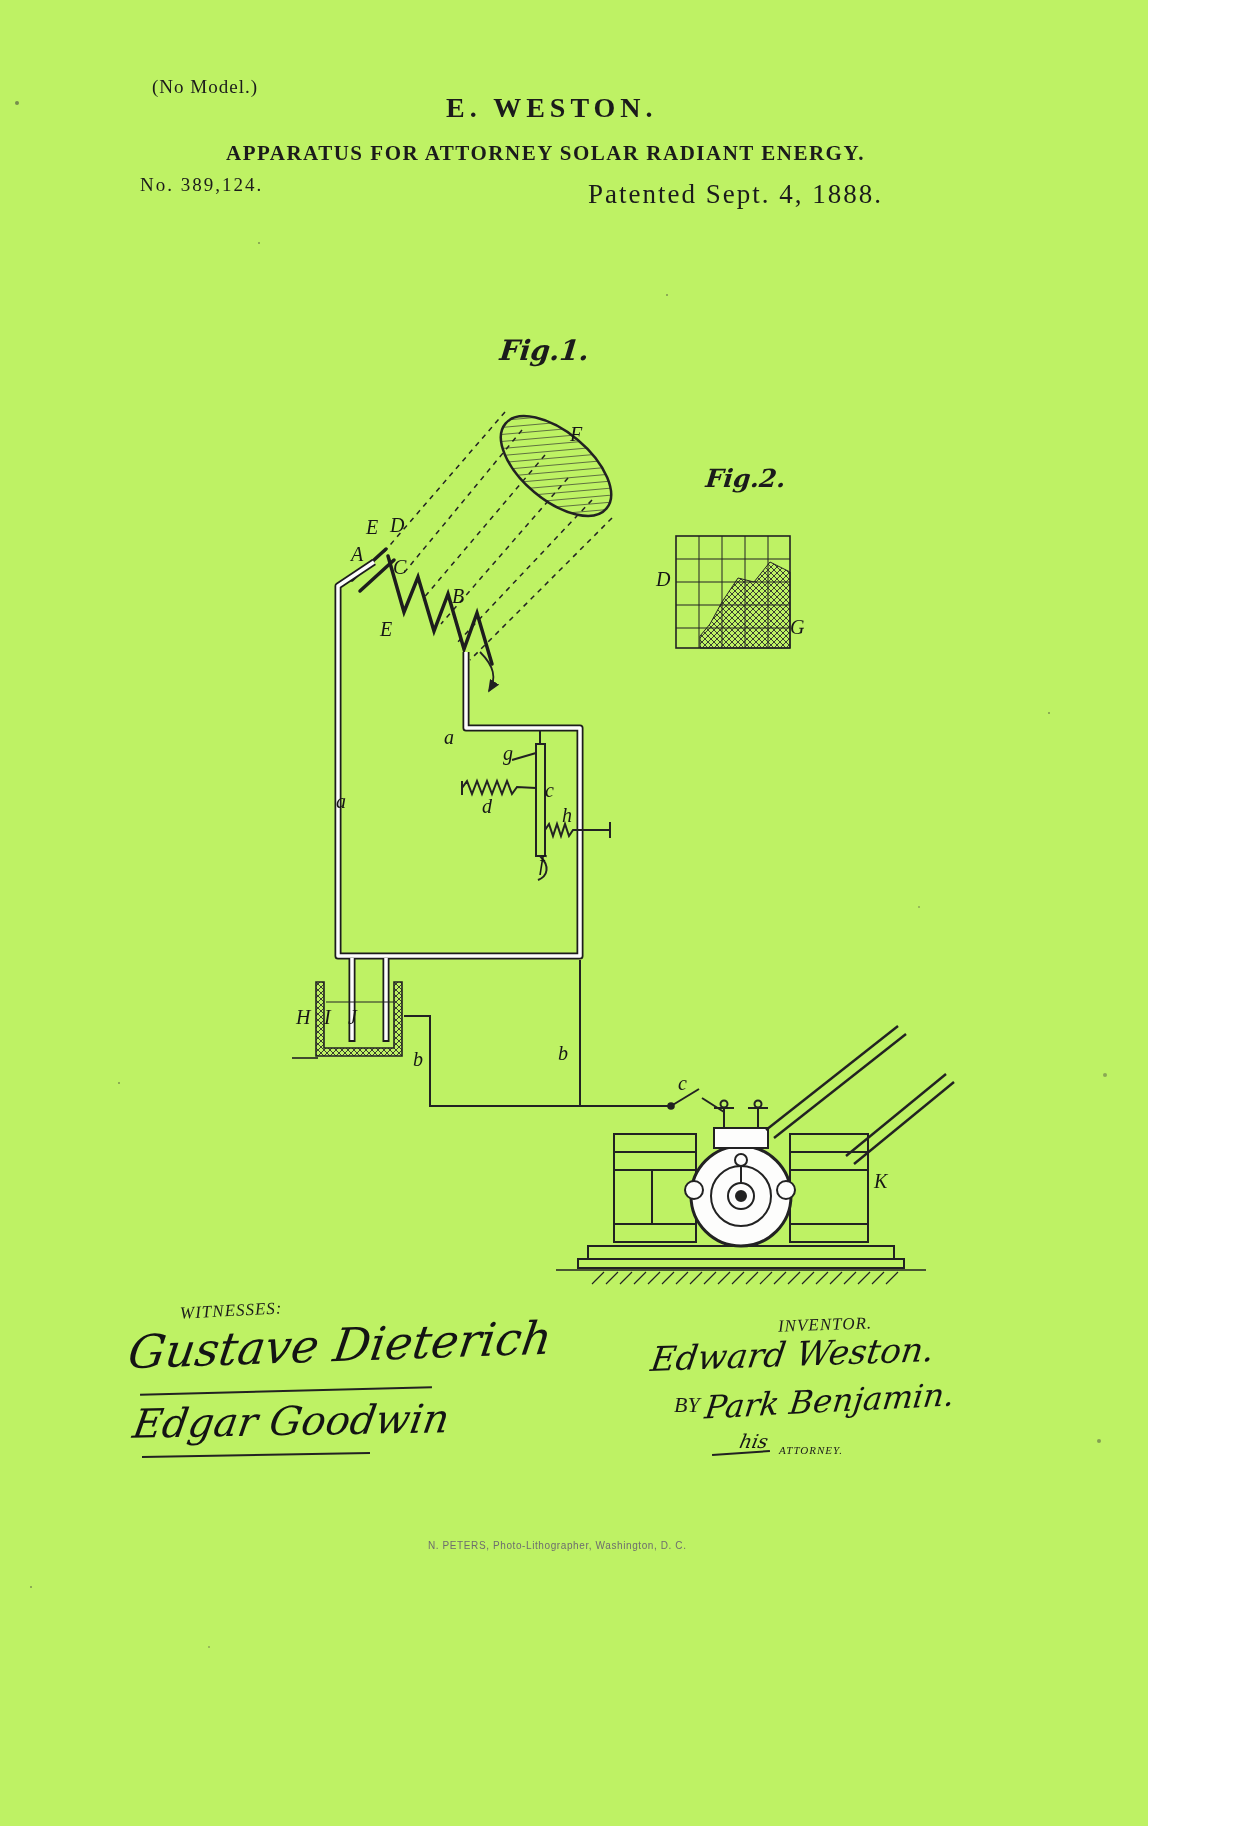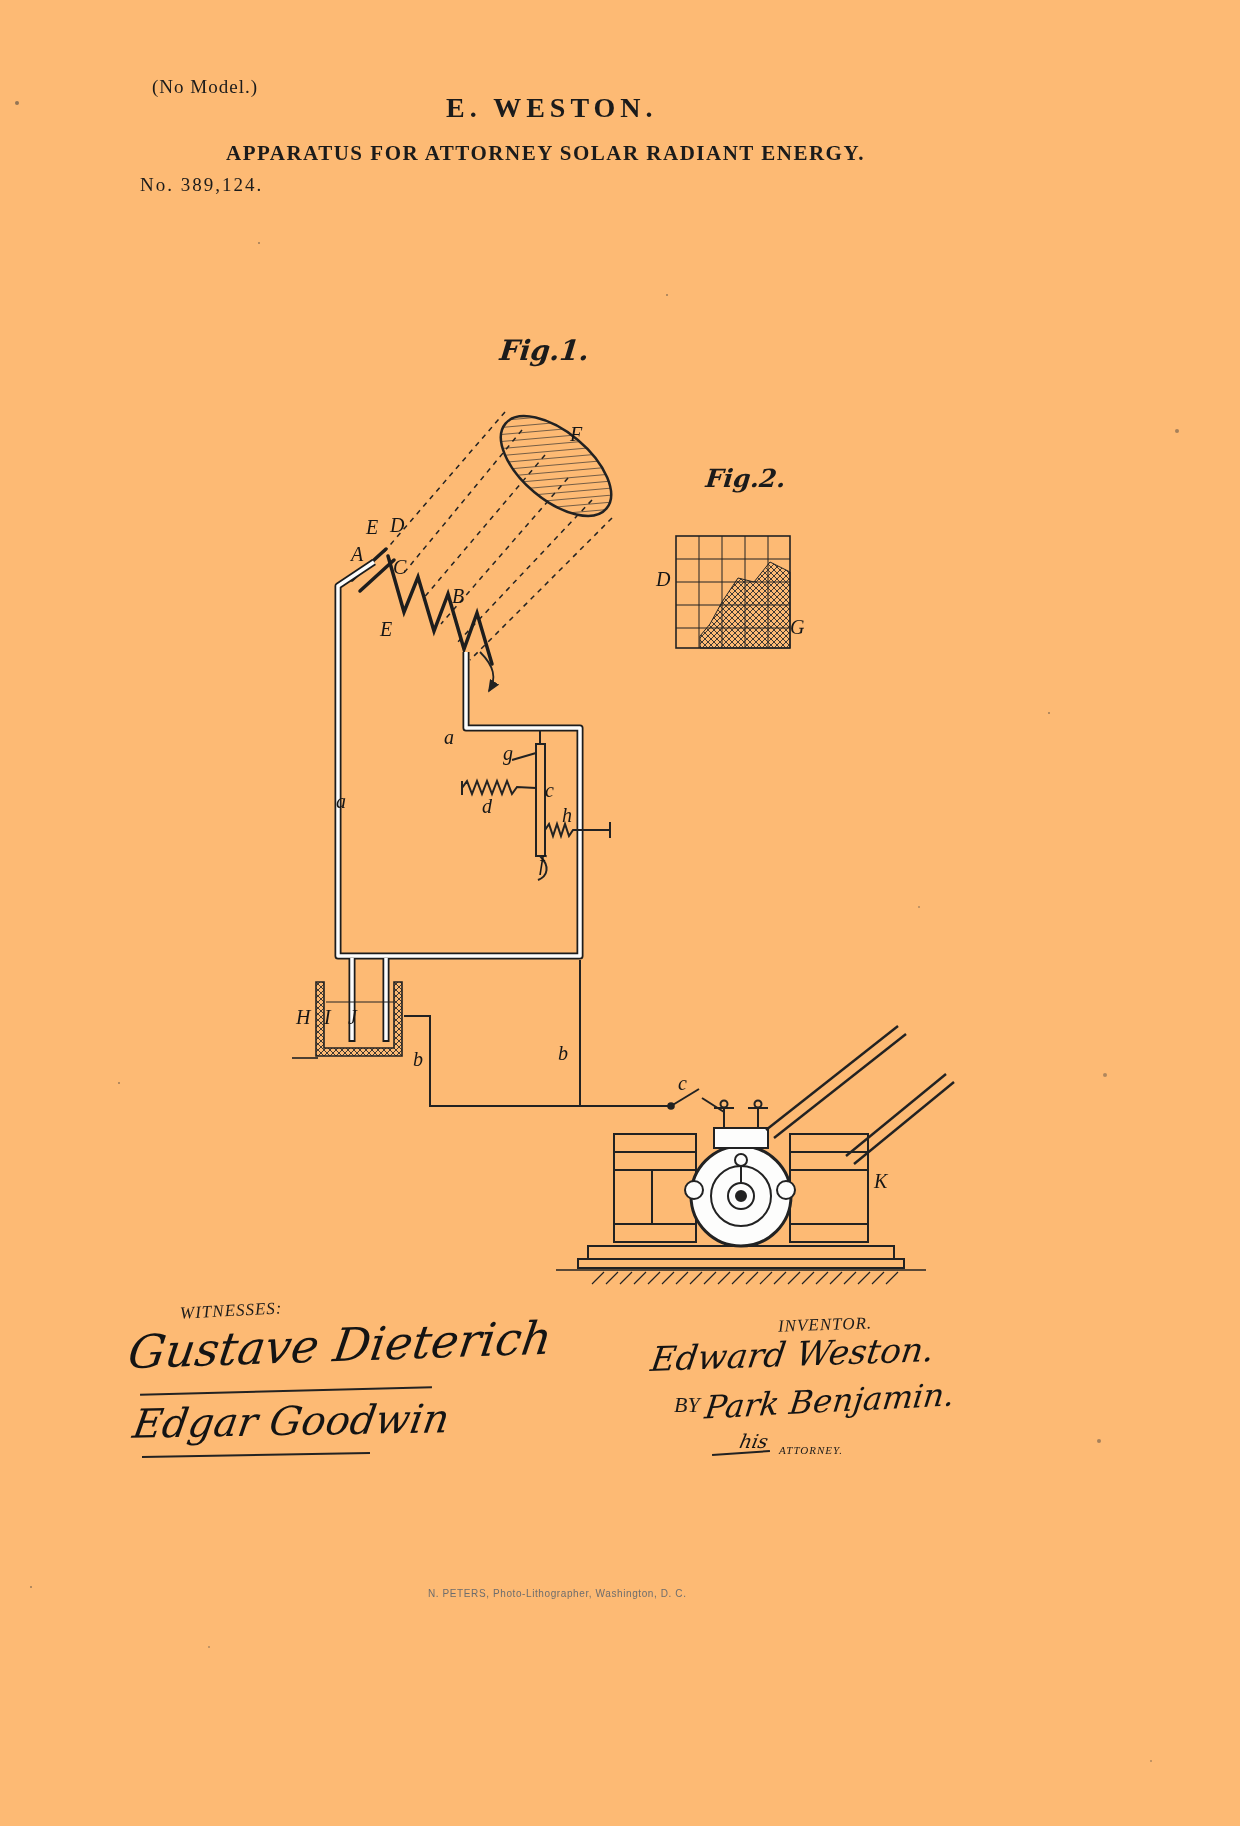--- a/index.html
+++ b/index.html
@@ -1,19 +1,19 @@
 <!DOCTYPE html>
 <html><head>
 <meta charset="utf-8">
 <style>
   html,body{margin:0;padding:0;background:#ffffff;}
   .page{
     position:relative;
-    width:1240px;height:1826px;
-    background:#fdba74;
+    width:1148px;height:1826px;
+    background:#bef264;
     font-family:"Liberation Serif", serif;
     color:#1b1b1b;
     overflow:hidden;
   }
   .abs{position:absolute;white-space:nowrap;}
   .no-model{left:152px;top:76px;font-size:19px;letter-spacing:1px;}
   .inventor-name{left:446px;top:92px;font-size:28px;font-weight:bold;letter-spacing:5px;}
   .invention-title{left:226px;top:141px;font-size:21px;font-weight:bold;letter-spacing:1.5px;}
   .patent-number{left:140px;top:174px;font-size:19px;letter-spacing:2px;}
   .patent-date{left:588px;top:179px;font-size:27px;letter-spacing:2px;}
@@ -35,21 +35,21 @@
   }
   .witnesses-heading{left:180px;top:1301px;font-size:17px;font-style:italic;letter-spacing:1px;transform:rotate(-3deg);}
   .witness-1{left:130px;top:1318px;font-size:46px;transform:skewX(-10deg) rotate(-2deg);}
   .witness-2{left:134px;top:1398px;font-size:40px;transform:skewX(-10deg) rotate(-1deg);}
   .inventor-heading{left:778px;top:1315px;font-size:17px;font-style:italic;letter-spacing:1px;transform:rotate(-2deg);}
   .inventor-signature{left:652px;top:1334px;font-size:34px;transform:skewX(-10deg) rotate(-2deg);}
   .by-label{left:674px;top:1392px;font-size:22px;font-style:italic;font-weight:normal;}
   .attorney-signature{left:706px;top:1382px;font-size:32px;transform:skewX(-10deg) rotate(-3deg);}
   .his-label{left:740px;top:1430px;font-size:19px;transform:skewX(-12deg);}
   .attorney-label{left:779px;top:1444px;font-size:11px;font-style:italic;letter-spacing:1px;}
-  .litho-line{left:428px;top:1540px;font-size:10px;color:#6d6d6d;letter-spacing:0.6px;font-family:"Liberation Sans",sans-serif;margin-top:48px;}
+  .litho-line{left:428px;top:1540px;font-size:10px;color:#6d6d6d;letter-spacing:0.6px;font-family:"Liberation Sans",sans-serif;}
   .flourish{position:absolute;background:#222;height:2px;}
   .flourish-1{left:140px;top:1390px;width:292px;transform:rotate(-1.5deg);}
   .flourish-2{left:142px;top:1454px;width:228px;transform:rotate(-1deg);}
   .flourish-3{left:712px;top:1452px;width:58px;transform:rotate(-4deg);}
   .specks{
     position:absolute;left:0;top:0;width:2px;height:2px;border-radius:50%;
     background:transparent;
     box-shadow:
       16px 102px 0 1px rgba(60,60,60,.55),
       258px 242px 0 0 rgba(60,60,60,.5),
@@ -70,20 +70,21 @@
 <body>
 
 <div class="page">
 
   <div class="specks"></div>
 
   <div class="abs no-model">(No Model.)</div>
   <div class="abs inventor-name">E. WESTON.</div>
   <div class="abs invention-title">APPARATUS FOR ATTORNEY SOLAR RADIANT ENERGY.</div>
   <div class="abs patent-number">No. 389,124.</div>
+  <div class="abs patent-date">Patented Sept. 4, 1888.</div>
 
   <div class="abs fig-caption fig1-caption">Fig.1.</div>
   <div class="abs fig-caption fig2-caption">Fig.2.</div>
 
   <svg width="1240" height="1826" viewBox="0 0 1240 1826" aria-hidden="true">
     <defs>
       <pattern id="hatch" width="7" height="7" patternUnits="userSpaceOnUse" patternTransform="rotate(45)">
         <line x1="0" y1="0" x2="0" y2="7" stroke="#2a2a2a" stroke-width="1.3"></line>
       </pattern>
       <pattern id="crosshatch" width="6" height="6" patternUnits="userSpaceOnUse">

